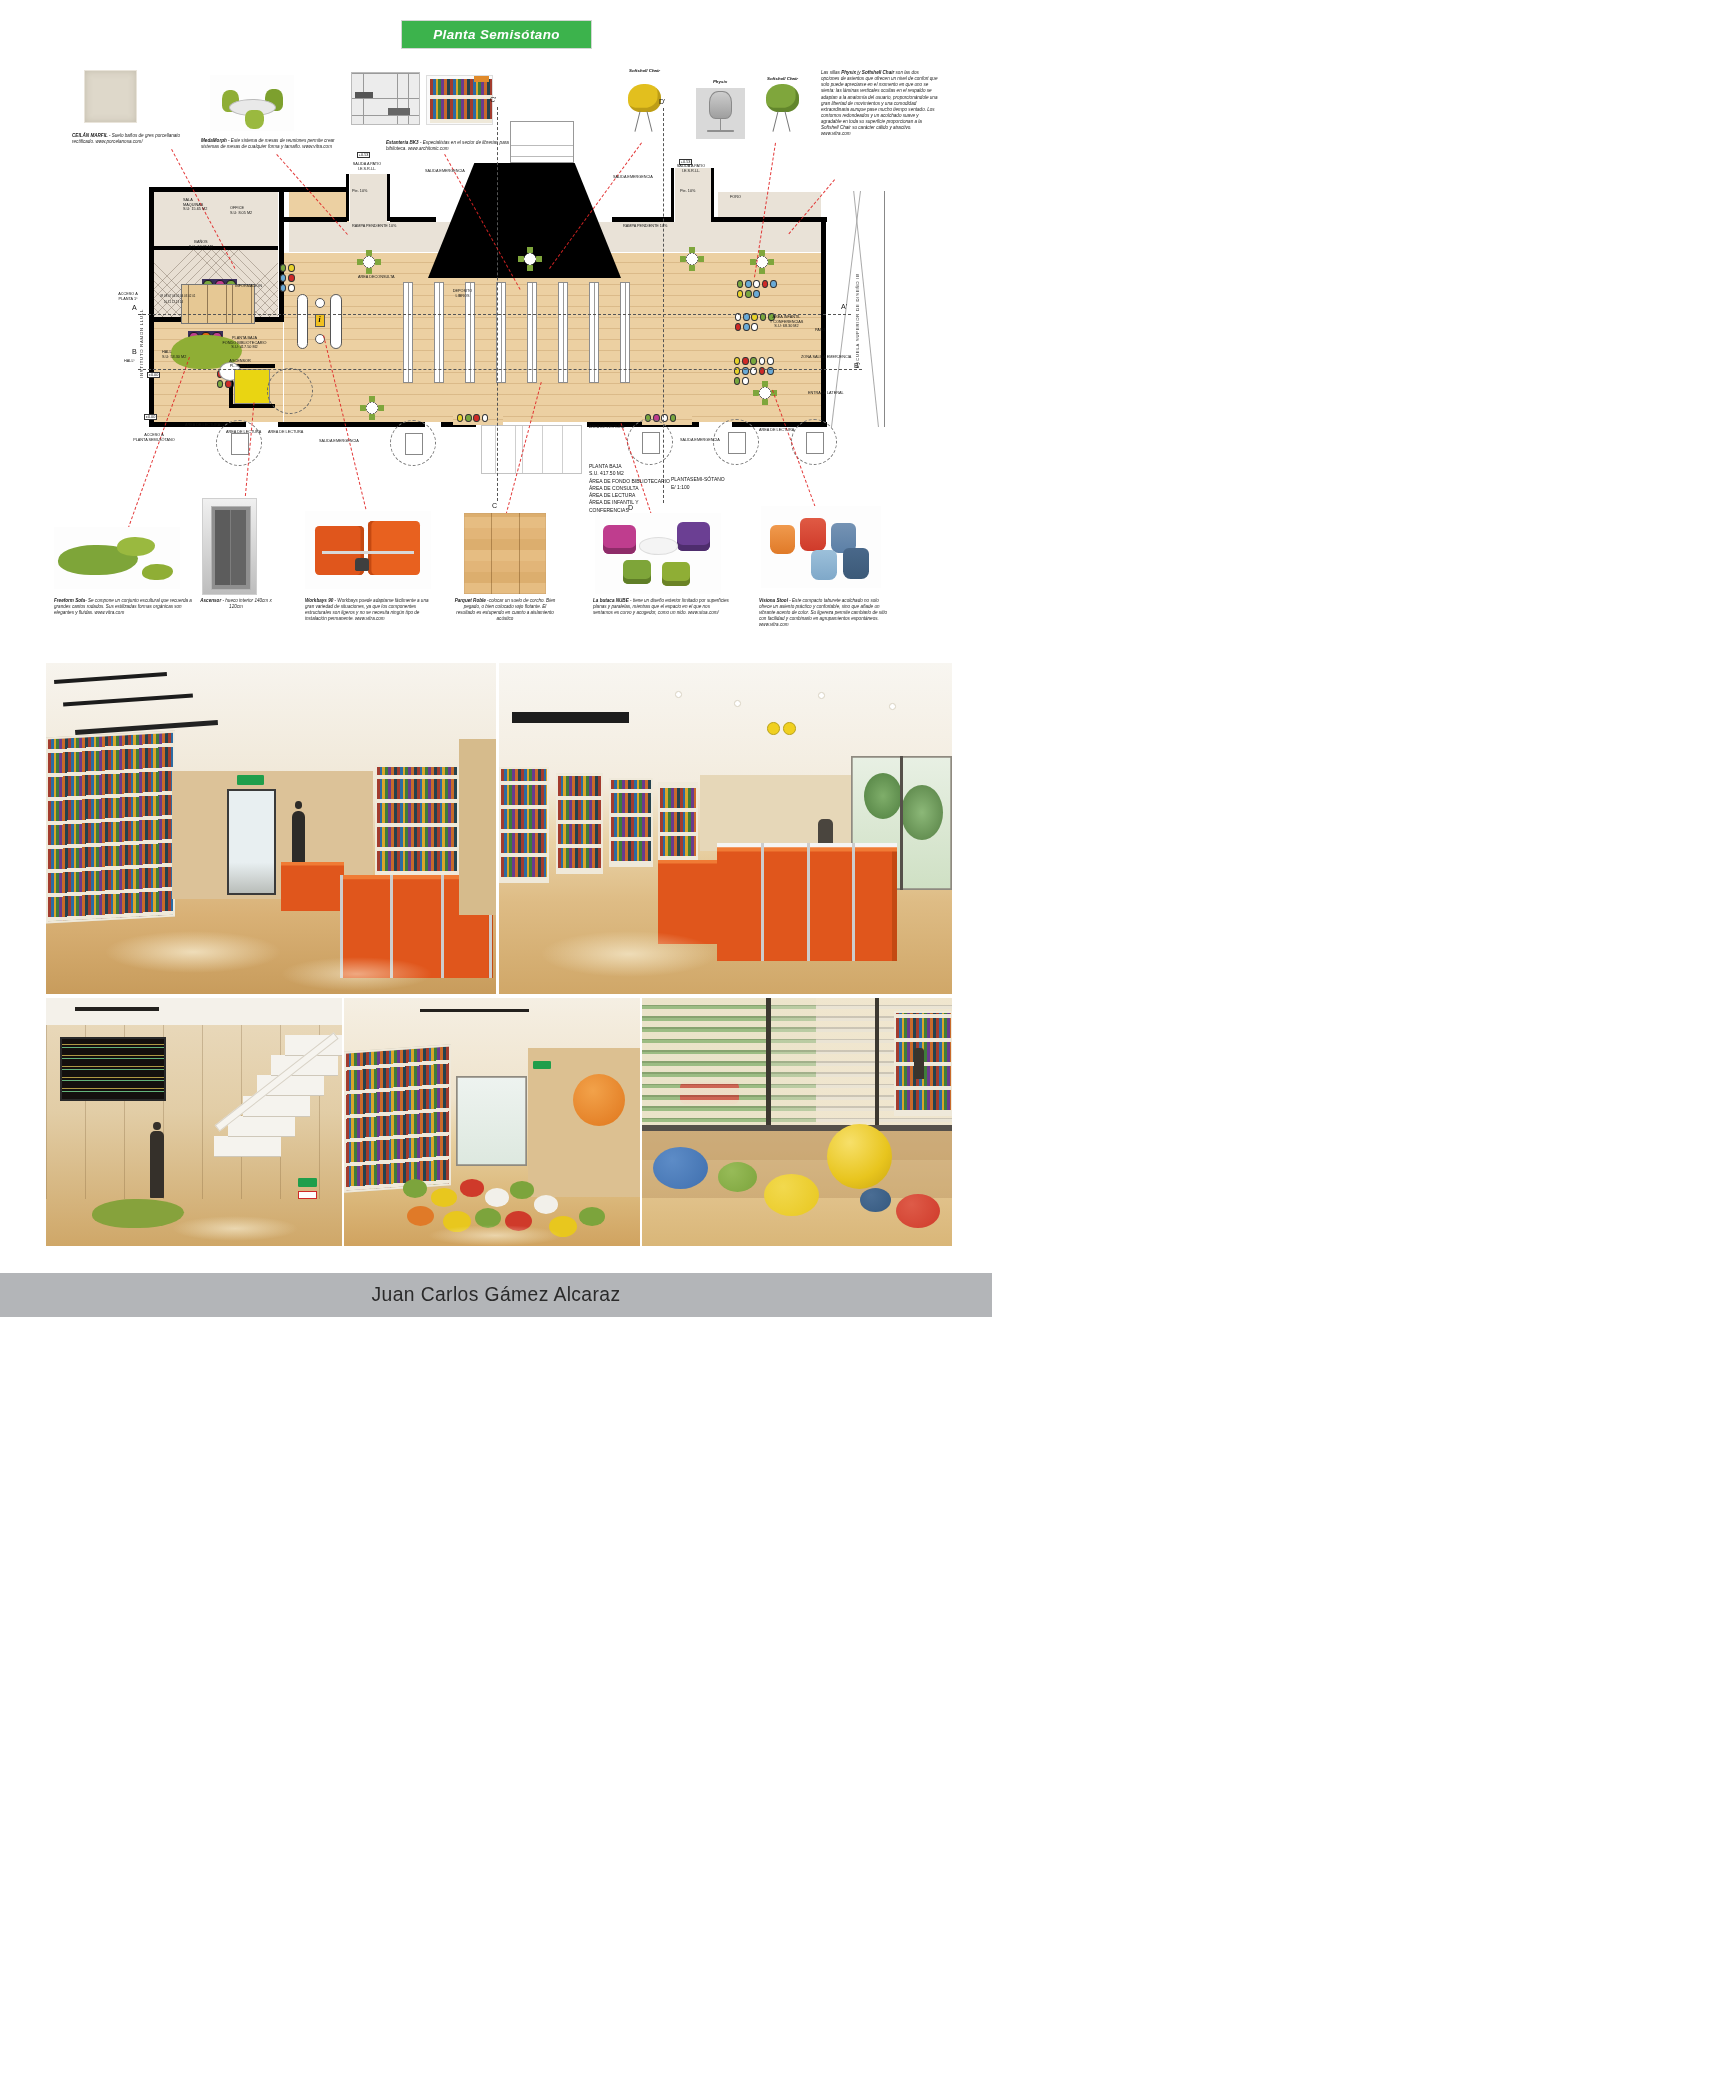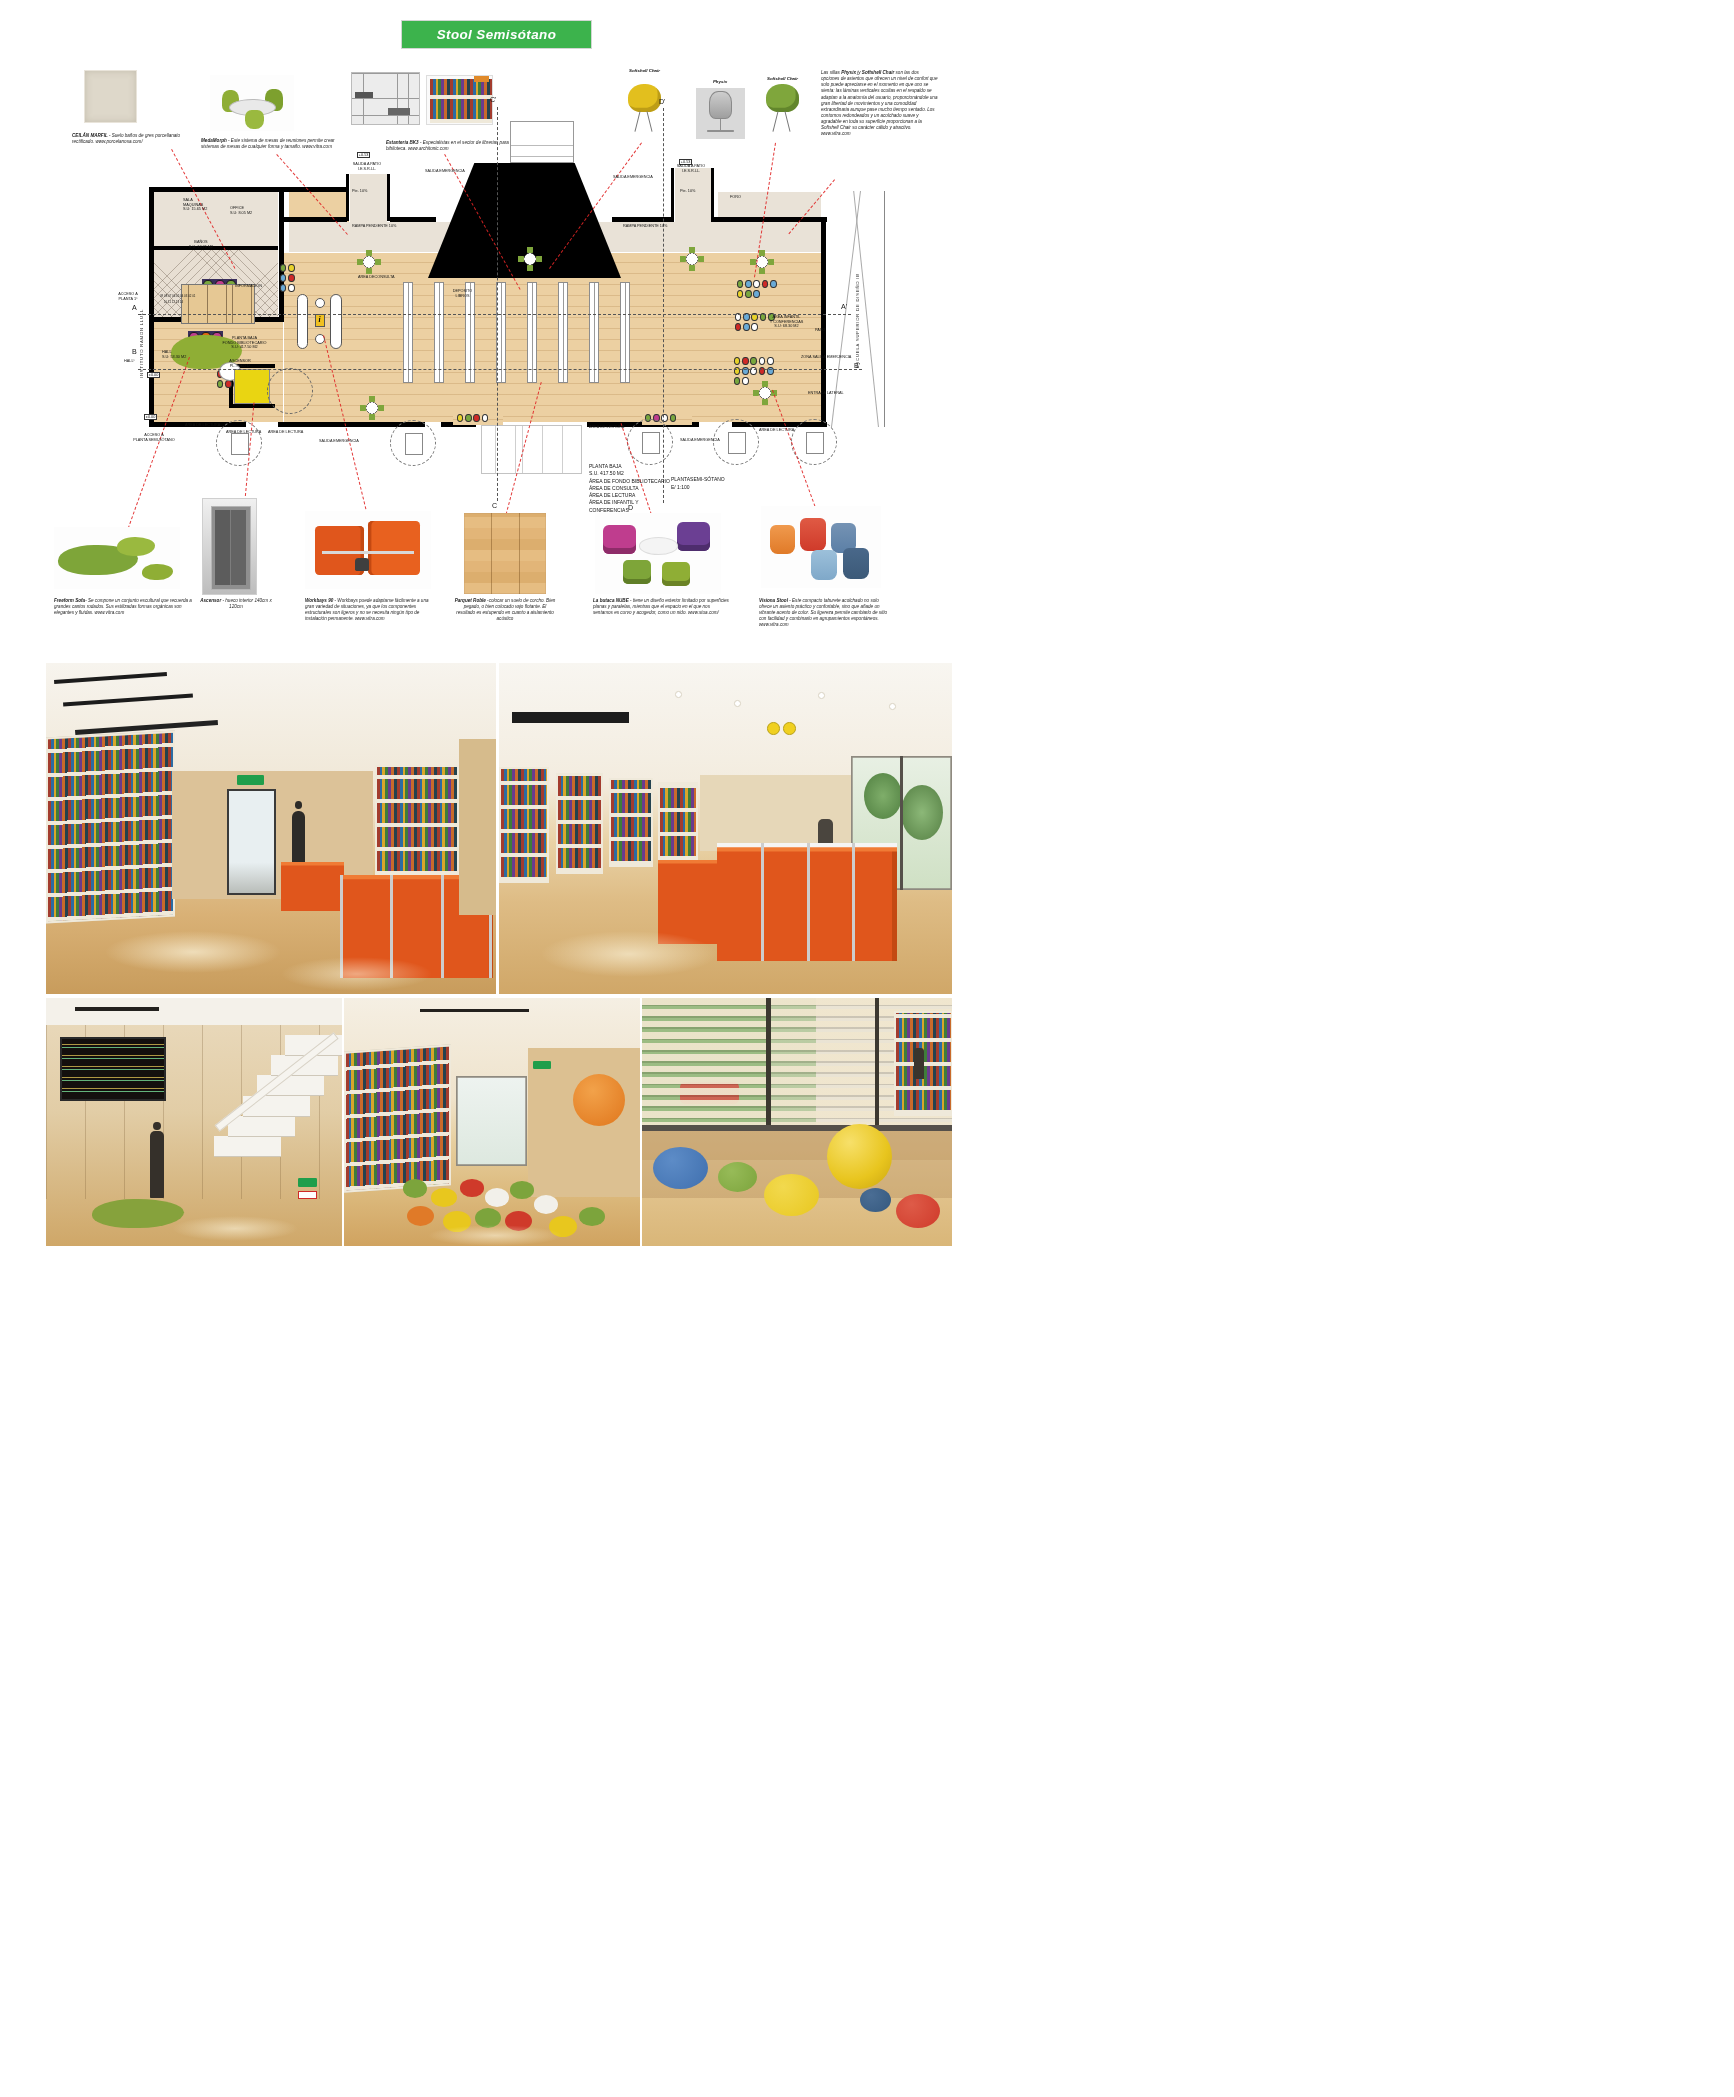--- a/index.html
+++ b/index.html
@@ -46,21 +46,21 @@
 .cush{position:absolute;border-radius:50%}
 .footer{position:absolute;left:0;top:1273px;width:992px;height:44px;background:#b3b5b8;display:flex;align-items:center;justify-content:center}
 .footer span{font-size:19.3px;color:#2a2a2a;letter-spacing:0.4px}
 </style>
 </head>
 <body>
 
 <div id="board">
 
   <div class="banner">
-    <span>Stool Semisótano</span>
+    <span>Planta Semisótano</span>
   </div>
 
   <div class="abs" style="left:84px;top:70px;width:53px;height:53px;background:#ded8ca;border:0.4px solid #e9e4da;box-shadow:inset 0 0 7.6px rgba(120,110,90,.25)"></div>
   <div class="cap" style="left:72px;top:133px;width:131px">
     <b>CEILÁN MARFIL - </b><span>Suelo baños de gres porcellanato rectificado. www.porcelanosa.com/</span>
   </div>
 
   <div class="abs" style="left:210px;top:75px;width:84px;height:56px;background:#fdfdfd">
     <div class="abs" style="left:11.7px;top:15px;width:17.6px;height:22px;background:#8fae35;border-radius:40% 40% 30% 30%"></div>
     <div class="abs" style="left:55px;top:14.3px;width:17.6px;height:22px;background:#7da02e;border-radius:40% 40% 30% 30%"></div>
@@ -473,15 +473,18 @@
     <div class="abs" style="left:272px;top:50px;width:10px;height:31px;background:#3a352e;border-radius:3.4px 3.4px 0 0"></div>
     <div class="abs" style="left:0;top:133px;width:310px;height:116px;background:linear-gradient(180deg,#ead0a2,#d9b678);box-shadow:inset 0 29px 0 rgba(190,150,95,.35),inset 0 67px 0 rgba(170,130,80,.3)"></div>
     <div class="cush" style="left:11px;top:149px;width:55px;height:42px;background:radial-gradient(circle at 35% 30%,#5d8cc7,#3f6fae)"></div>
     <div class="cush" style="left:76px;top:164px;width:39px;height:30px;background:radial-gradient(circle at 35% 30%,#97bb58,#7ca43c)"></div>
     <div class="cush" style="left:122px;top:176px;width:55px;height:42px;background:radial-gradient(circle at 35% 30%,#f2d94e,#e8c71e)"></div>
     <div class="cush" style="left:185px;top:126px;width:65px;height:65px;background:radial-gradient(circle at 35% 28%,#f7e06a,#e8c51e 60%,#c9a410)"></div>
     <div class="cush" style="left:254px;top:196px;width:44px;height:34px;background:radial-gradient(circle at 35% 30%,#de5b48,#cf3a2a)"></div>
     <div class="cush" style="left:218px;top:190px;width:31px;height:24px;background:radial-gradient(circle at 35% 30%,#4a6d94,#35597f)"></div>
   </div>
 
+  <div class="footer">
+    <span>Juan Carlos Gámez Alcaraz</span>
+  </div>
 
 </div>
 
 
 </body></html>

